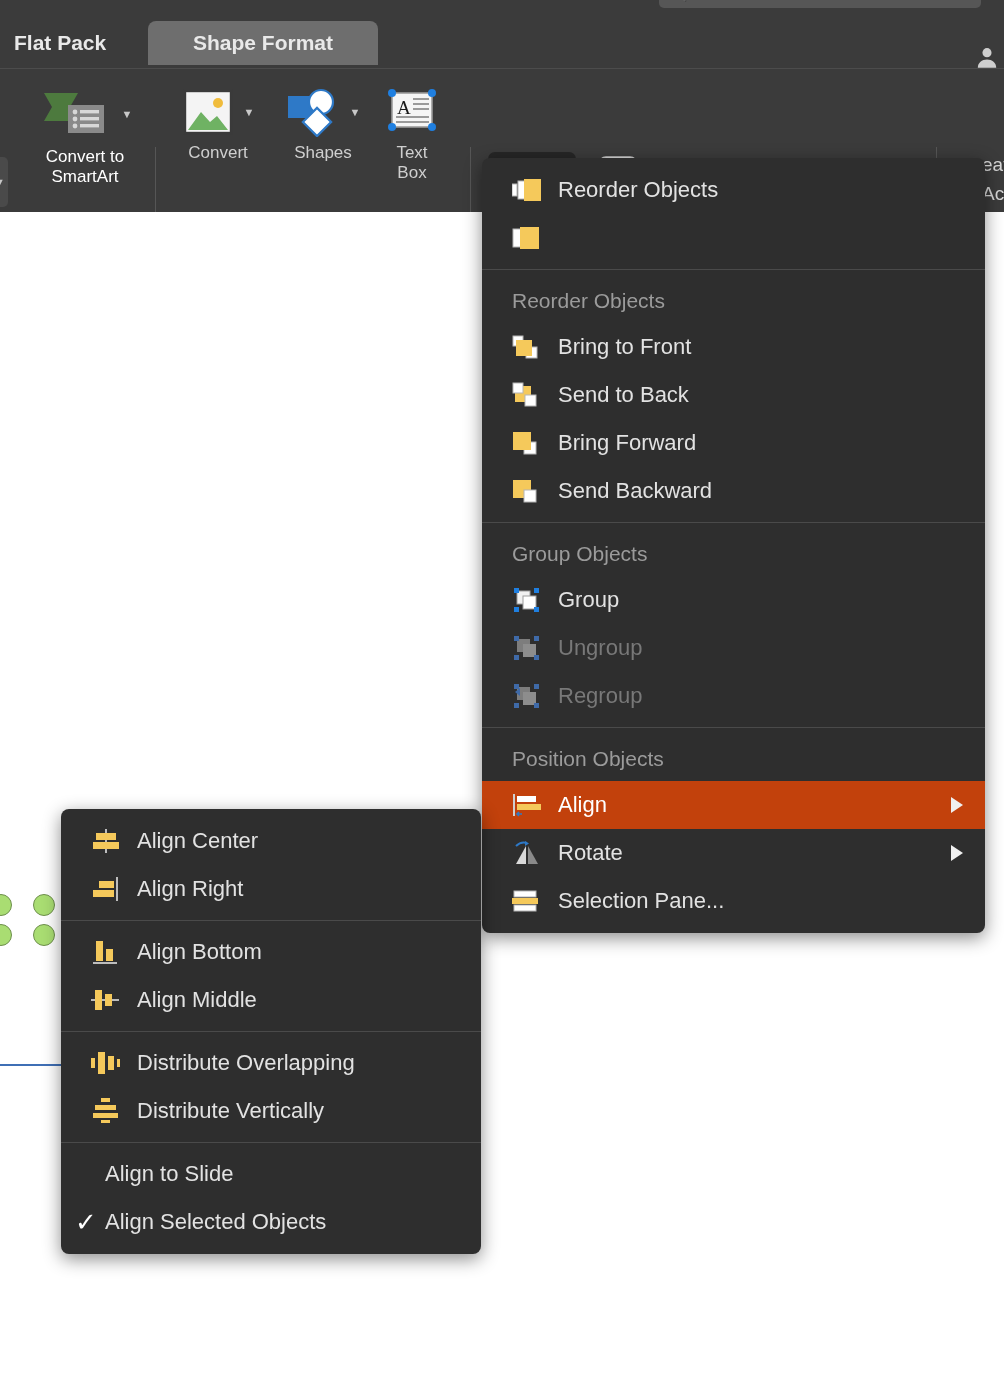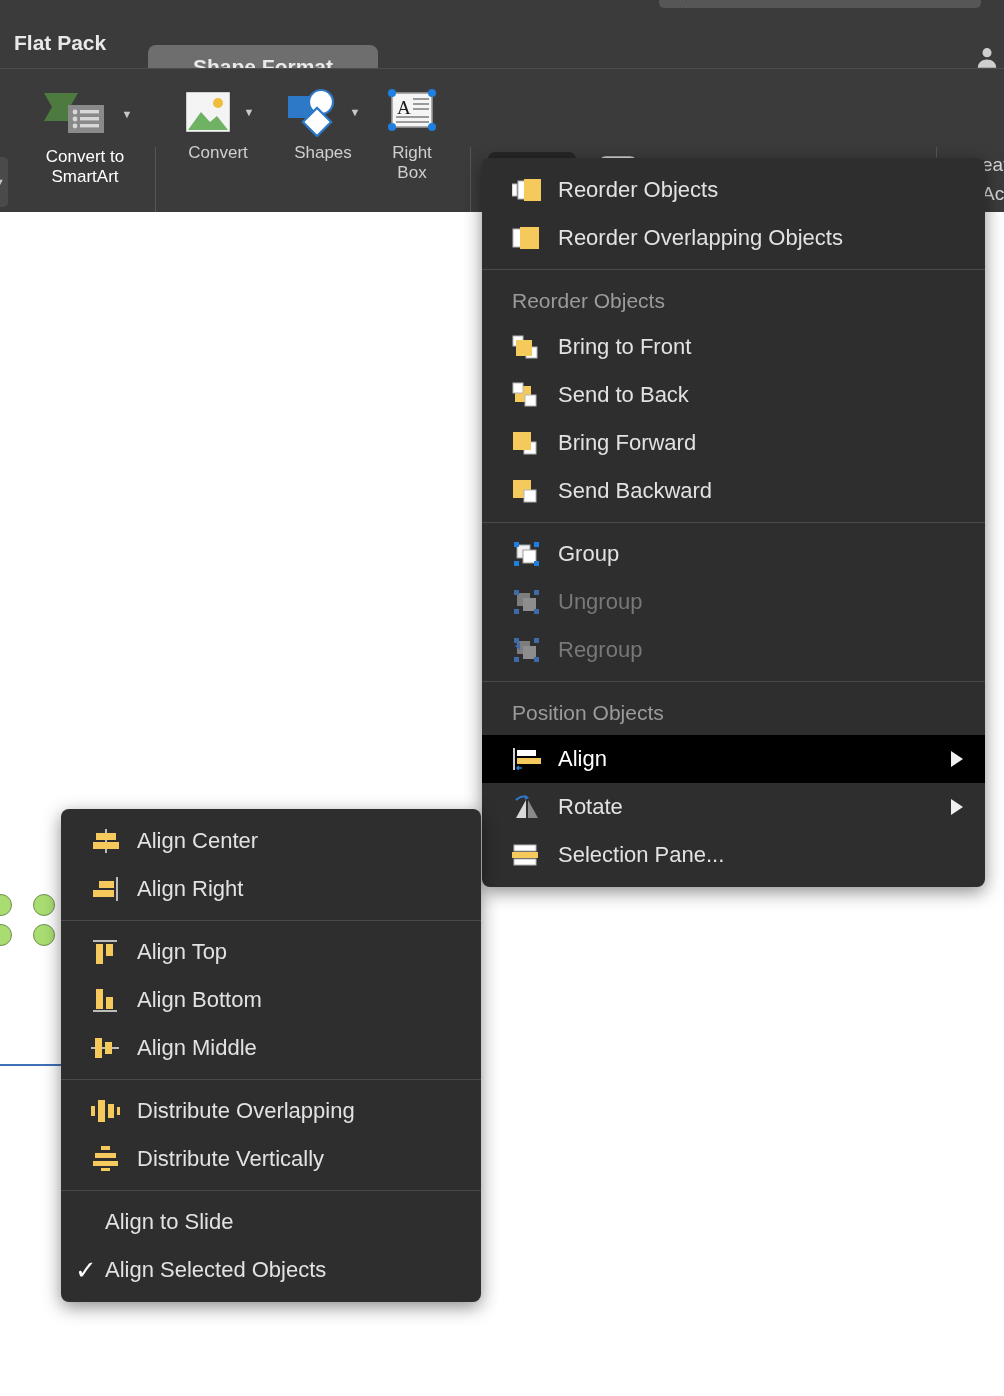--- a/index.html
+++ b/index.html
@@ -30,21 +30,21 @@
     background: #3b3b3b;
   }
   .tab {
     position: absolute; top: 3px; height: 44px;
     display: flex; align-items: center; justify-content: center;
     color: #e9e9e9; font-size: 21px; font-weight: bold;
     padding: 0 22px; border-radius: 8px 8px 0 0;
     white-space: nowrap;
   }
   .tab.flat { left: -8px; }
-  .tab.active { left: 148px; background: #6e6e6e; width: 230px; margin-top: 24px; }
+  .tab.active { left: 148px; background: #6e6e6e; width: 230px; }
   .accounticon {
     position: absolute; right: 4px; top: 26px; width: 26px; height: 26px;
     color: #cfcfcf;
   }
 
   
   .ribbon {
     position: absolute; left: 0; top: 68px; width: 1004px; height: 144px;
     background: #3b3b3b; border-top: 1px solid #4c4c4c;
   }
@@ -98,21 +98,21 @@
   .mi {
     position: relative; display: flex; align-items: center;
     height: 48px; padding: 0 14px 0 30px; cursor: default;
   }
   .mi .mi-icon {
     width: 30px; height: 26px; margin-right: 16px; flex: 0 0 30px;
     position: relative;
   }
   .mi .mi-label { color: #e2e2e2; font-size: 22px; white-space: nowrap; }
   .mi.disabled .mi-label { color: #787878; }
-  .mi.highlight { background: #000000; }
+  .mi.highlight { background: #c2410c; }
   .mi.highlight .mi-label { color: #ffffff; }
   .mi .submark {
     position: absolute; right: 22px; top: 50%; transform: translateY(-50%);
     width: 0; height: 0;
     border-left: 12px solid #f0f0f0;
     border-top: 8px solid transparent; border-bottom: 8px solid transparent;
   }
   .mi .checkmark {
     position: absolute; left: 14px; top: 50%; transform: translateY(-50%);
     color: #ffffff; font-size: 26px; line-height: 1;
@@ -213,21 +213,21 @@
         <rect x="30" y="11" width="16" height="2" fill="#9a9a9a"></rect>
         <rect x="30" y="16" width="16" height="2" fill="#9a9a9a"></rect>
         <rect x="30" y="21" width="16" height="2" fill="#9a9a9a"></rect>
         <rect x="13" y="29" width="33" height="2" fill="#9a9a9a"></rect>
         <rect x="13" y="34" width="33" height="2" fill="#9a9a9a"></rect>
         <circle cx="9" cy="6" r="4" fill="#1f7fe0"></circle>
           <circle cx="49" cy="6" r="4" fill="#1f7fe0"></circle>
         <circle cx="9" cy="40" r="4" fill="#1f7fe0"></circle>
           <circle cx="49" cy="40" r="4" fill="#1f7fe0"></circle>
       </svg>
-      <div class="ribbon-label">Right
+      <div class="ribbon-label">Text
 Box</div>
     </div>
 
     <div class="vsep" style="left:470px;"></div>
 
     <div class="arrange-btn">
       <svg width="50" height="50" viewBox="0 0 50 50">
         <rect x="3" y="4" width="16" height="16" fill="#ffffff" stroke="#b9b9b9" stroke-width="1.4"></rect>
         <rect x="11" y="12" width="26" height="26" fill="#f5c95b"></rect>
         <rect x="29" y="29" width="17" height="17" fill="#ffffff" stroke="#b9b9b9" stroke-width="1.4"></rect>
@@ -285,21 +285,20 @@
       <span class="mi-label">Reorder Objects</span>
     </div>
 
     <div class="mi">
       <span class="mi-icon">
         <svg width="30" height="26" viewBox="0 0 30 26">
           <rect x="1" y="4" width="8" height="18" fill="#ffffff" stroke="#b5b5b5" stroke-width="1"></rect>
           <rect x="8" y="2" width="19" height="22" fill="#f5c95b"></rect>
         </svg>
       </span>
-      <span class="mi-label">Reorder Overlapping Objects</span>
     </div>
 
     <div class="sep"></div>
 
     <div class="grouphdr">Reorder Objects</div>
 
     <div class="mi">
       <span class="mi-icon">
         <svg width="30" height="26" viewBox="0 0 30 26">
           <rect x="1" y="2" width="10" height="10" fill="#ffffff" stroke="#b5b5b5" stroke-width="1"></rect>
@@ -336,20 +335,21 @@
         <svg width="30" height="26" viewBox="0 0 30 26">
           <rect x="1" y="2" width="18" height="18" fill="#f5c95b"></rect>
           <rect x="12" y="12" width="12" height="12" fill="#ffffff" stroke="#b5b5b5" stroke-width="1"></rect>
         </svg>
       </span>
       <span class="mi-label">Send Backward</span>
     </div>
 
     <div class="sep"></div>
 
+    <div class="grouphdr">Group Objects</div>
 
     <div class="mi">
       <span class="mi-icon">
         <svg width="30" height="26" viewBox="0 0 30 26">
           <rect x="5" y="4" width="13" height="13" fill="#f1f1f1" stroke="#9e9e9e" stroke-width="1"></rect>
           <rect x="11" y="9" width="13" height="13" fill="#ffffff" stroke="#9e9e9e" stroke-width="1"></rect>
           <rect x="2" y="1" width="5" height="5" fill="#1f7fe0"></rect>
           <rect x="22" y="1" width="5" height="5" fill="#1f7fe0"></rect>
           <rect x="2" y="20" width="5" height="5" fill="#1f7fe0"></rect>
           <rect x="22" y="20" width="5" height="5" fill="#1f7fe0"></rect>
@@ -449,30 +449,20 @@
           <rect x="25" y="1" width="2" height="24" fill="#bdbdbd"></rect>
           <rect x="8" y="5" width="15" height="7" fill="#f5c95b"></rect>
           <rect x="2" y="14" width="21" height="7" fill="#f5c95b"></rect>
         </svg>
       </span>
       <span class="mi-label">Align Right</span>
     </div>
 
     <div class="sep"></div>
 
-    <div class="mi">
-      <span class="mi-icon">
-        <svg width="30" height="26" viewBox="0 0 30 26">
-          <rect x="2" y="1" width="24" height="2" fill="#bdbdbd"></rect>
-          <rect x="5" y="5" width="7" height="20" fill="#f5c95b"></rect>
-          <rect x="15" y="5" width="7" height="12" fill="#f5c95b"></rect>
-        </svg>
-      </span>
-      <span class="mi-label">Align Top</span>
-    </div>
 
     <div class="mi">
       <span class="mi-icon">
         <svg width="30" height="26" viewBox="0 0 30 26">
           <rect x="2" y="23" width="24" height="2" fill="#bdbdbd"></rect>
           <rect x="5" y="2" width="7" height="20" fill="#f5c95b"></rect>
           <rect x="15" y="10" width="7" height="12" fill="#f5c95b"></rect>
         </svg>
       </span>
       <span class="mi-label">Align Bottom</span>

